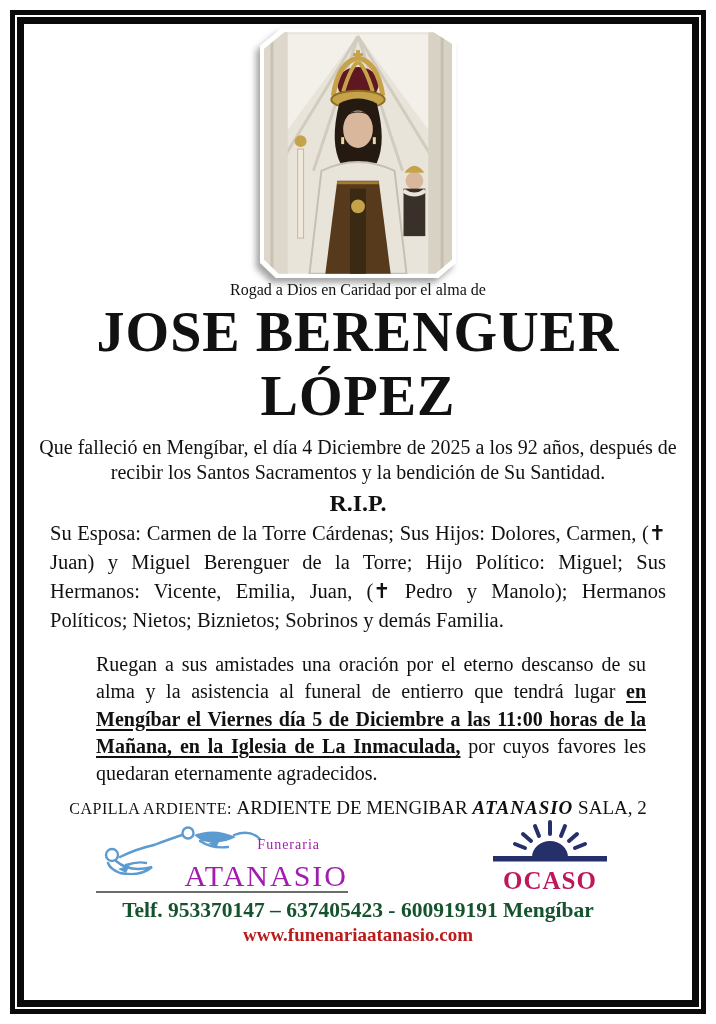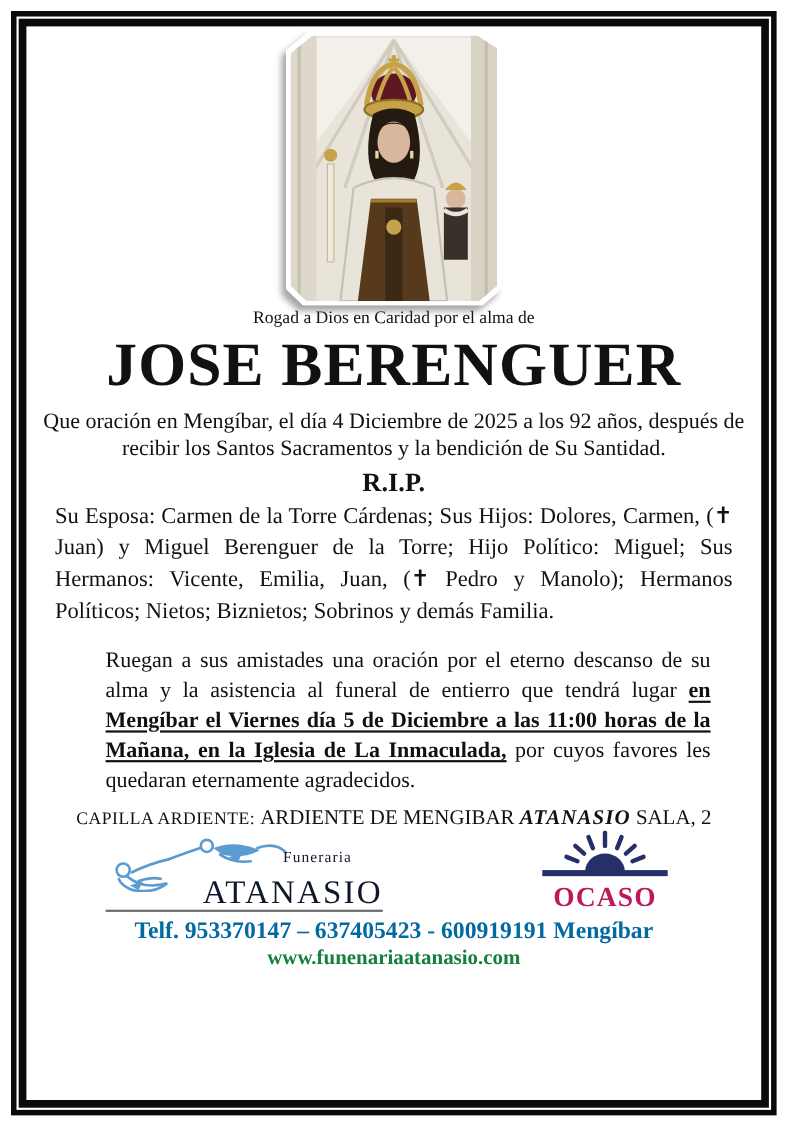--- a/index.html
+++ b/index.html
@@ -100,35 +100,35 @@
             <circle cx="152" cy="150" r="9" fill="#d9b79c"></circle>
             <path d="M142 142 Q152 128 162 142 Z" fill="#c6a34a"></path>
             <rect x="141" y="158" width="22" height="48" fill="#39302a"></rect>
             <path d="M141 160 Q152 168 163 160" stroke="#e9e4da" stroke-width="4" fill="none"></path>
           </svg>
         </div>
       </div>
 
       <div class="invocation">Rogad a Dios en Caridad por el alma de</div>
 
-      <h1 class="name"><span>JOSE BERENGUER</span><br></h1>
+      <h1 class="name"><span>JOSE BERENGUER</span><br><span>LÓPEZ</span></h1>
 
-      <p class="death"><span class="seg-normal">Que oración en Mengíbar, el día </span><span class="seg-bold">4 Diciembre de 2025 a los 92 años</span><span class="seg-normal">, después de recibir los Santos Sacramentos y la bendición de Su Santidad.</span></p>
+      <p class="death"><span class="seg-normal">Que falleció en Mengíbar, el día </span><span class="seg-bold">4 Diciembre de 2025 a los 92 años</span><span class="seg-normal">, después de recibir los Santos Sacramentos y la bendición de Su Santidad.</span></p>
 
       <div class="rip">R.I.P.</div>
 
       <p class="family"><span class="seg-bold">Su Esposa: </span><span class="seg-normal">Carmen de la Torre Cárdenas; </span><span class="seg-bold">Sus Hijos: </span><span class="seg-normal">Dolores, Carmen, (✝ Juan) y Miguel Berenguer de la Torre; </span><span class="seg-bold">Hijo Político: </span><span class="seg-normal">Miguel; </span><span class="seg-bold">Sus Hermanos: </span><span class="seg-normal">Vicente, Emilia, Juan, (✝ Pedro y Manolo); </span><span class="seg-bold">Hermanos Políticos; Nietos; Biznietos; Sobrinos y demás Familia.</span></p>
 
       <p class="request"><span class="seg-normal">Ruegan a sus amistades una oración por el eterno descanso de su alma y la asistencia al funeral de entierro que tendrá lugar </span><span class="seg-boldunderline">en Mengíbar el Viernes día 5 de Diciembre a las 11:00 horas de la Mañana, en la Iglesia de La Inmaculada,</span><span class="seg-normal"> por cuyos favores les quedaran eternamente agradecidos.</span></p>
 
       <div class="chapel"><span class="seg-smallcaps">CAPILLA ARDIENTE: </span><span class="seg-normal">ARDIENTE DE MENGIBAR </span><span class="seg-bolditalic">ATANASIO</span><span class="seg-normal"> SALA, 2</span></div>
 
       <div class="logos">
 
-        <div class="atanasio" style="color: #0f172a; text-decoration: underline;">
+        <div class="atanasio" style="color: #a21caf; text-decoration: underline;">
           <svg width="200" height="50" viewBox="0 0 200 50">
             <g fill="none" stroke="#5b9bd0" stroke-width="2.4" stroke-linecap="round">
 
               <circle cx="16" cy="30" r="6"></circle>
               <path d="M20 36 Q34 48 56 42 Q44 52 24 48 Q14 44 12 38"></path>
               <path d="M24 32 Q40 24 58 20"></path>
               <path d="M30 40 Q42 36 50 38"></path>
 
               <circle cx="92" cy="8" r="5.5"></circle>
               <path d="M98 10 Q118 2 140 12 Q126 20 106 16 Z" fill="#5b9bd0" stroke="none"></path>
@@ -157,19 +157,19 @@
               <line x1="98" y1="24" x2="88" y2="28"></line>
             </g>
             <path d="M45 37 A18 16 0 0 1 81 37 Z" fill="#25306b"></path>
             <rect x="6" y="36" width="114" height="5.5" fill="#25306b"></rect>
           </svg>
           <div class="ocaso-lbl">OCASO</div>
         </div>
 
       </div>
 
-      <div class="phones" style="color: #0369a1;">Telf. 953370147 – 637405423 - 600919191 Mengíbar</div>
+      <div class="phones" style="color: #14532d;">Telf. 953370147 – 637405423 - 600919191 Mengíbar</div>
 
-      <div class="website" style="color: #15803d;">www.funenariaatanasio.com</div>
+      <div class="website" style="color: #b91c1c;">www.funenariaatanasio.com</div>
 
     </div>
   </div>
 </div>
 
 </body></html>

